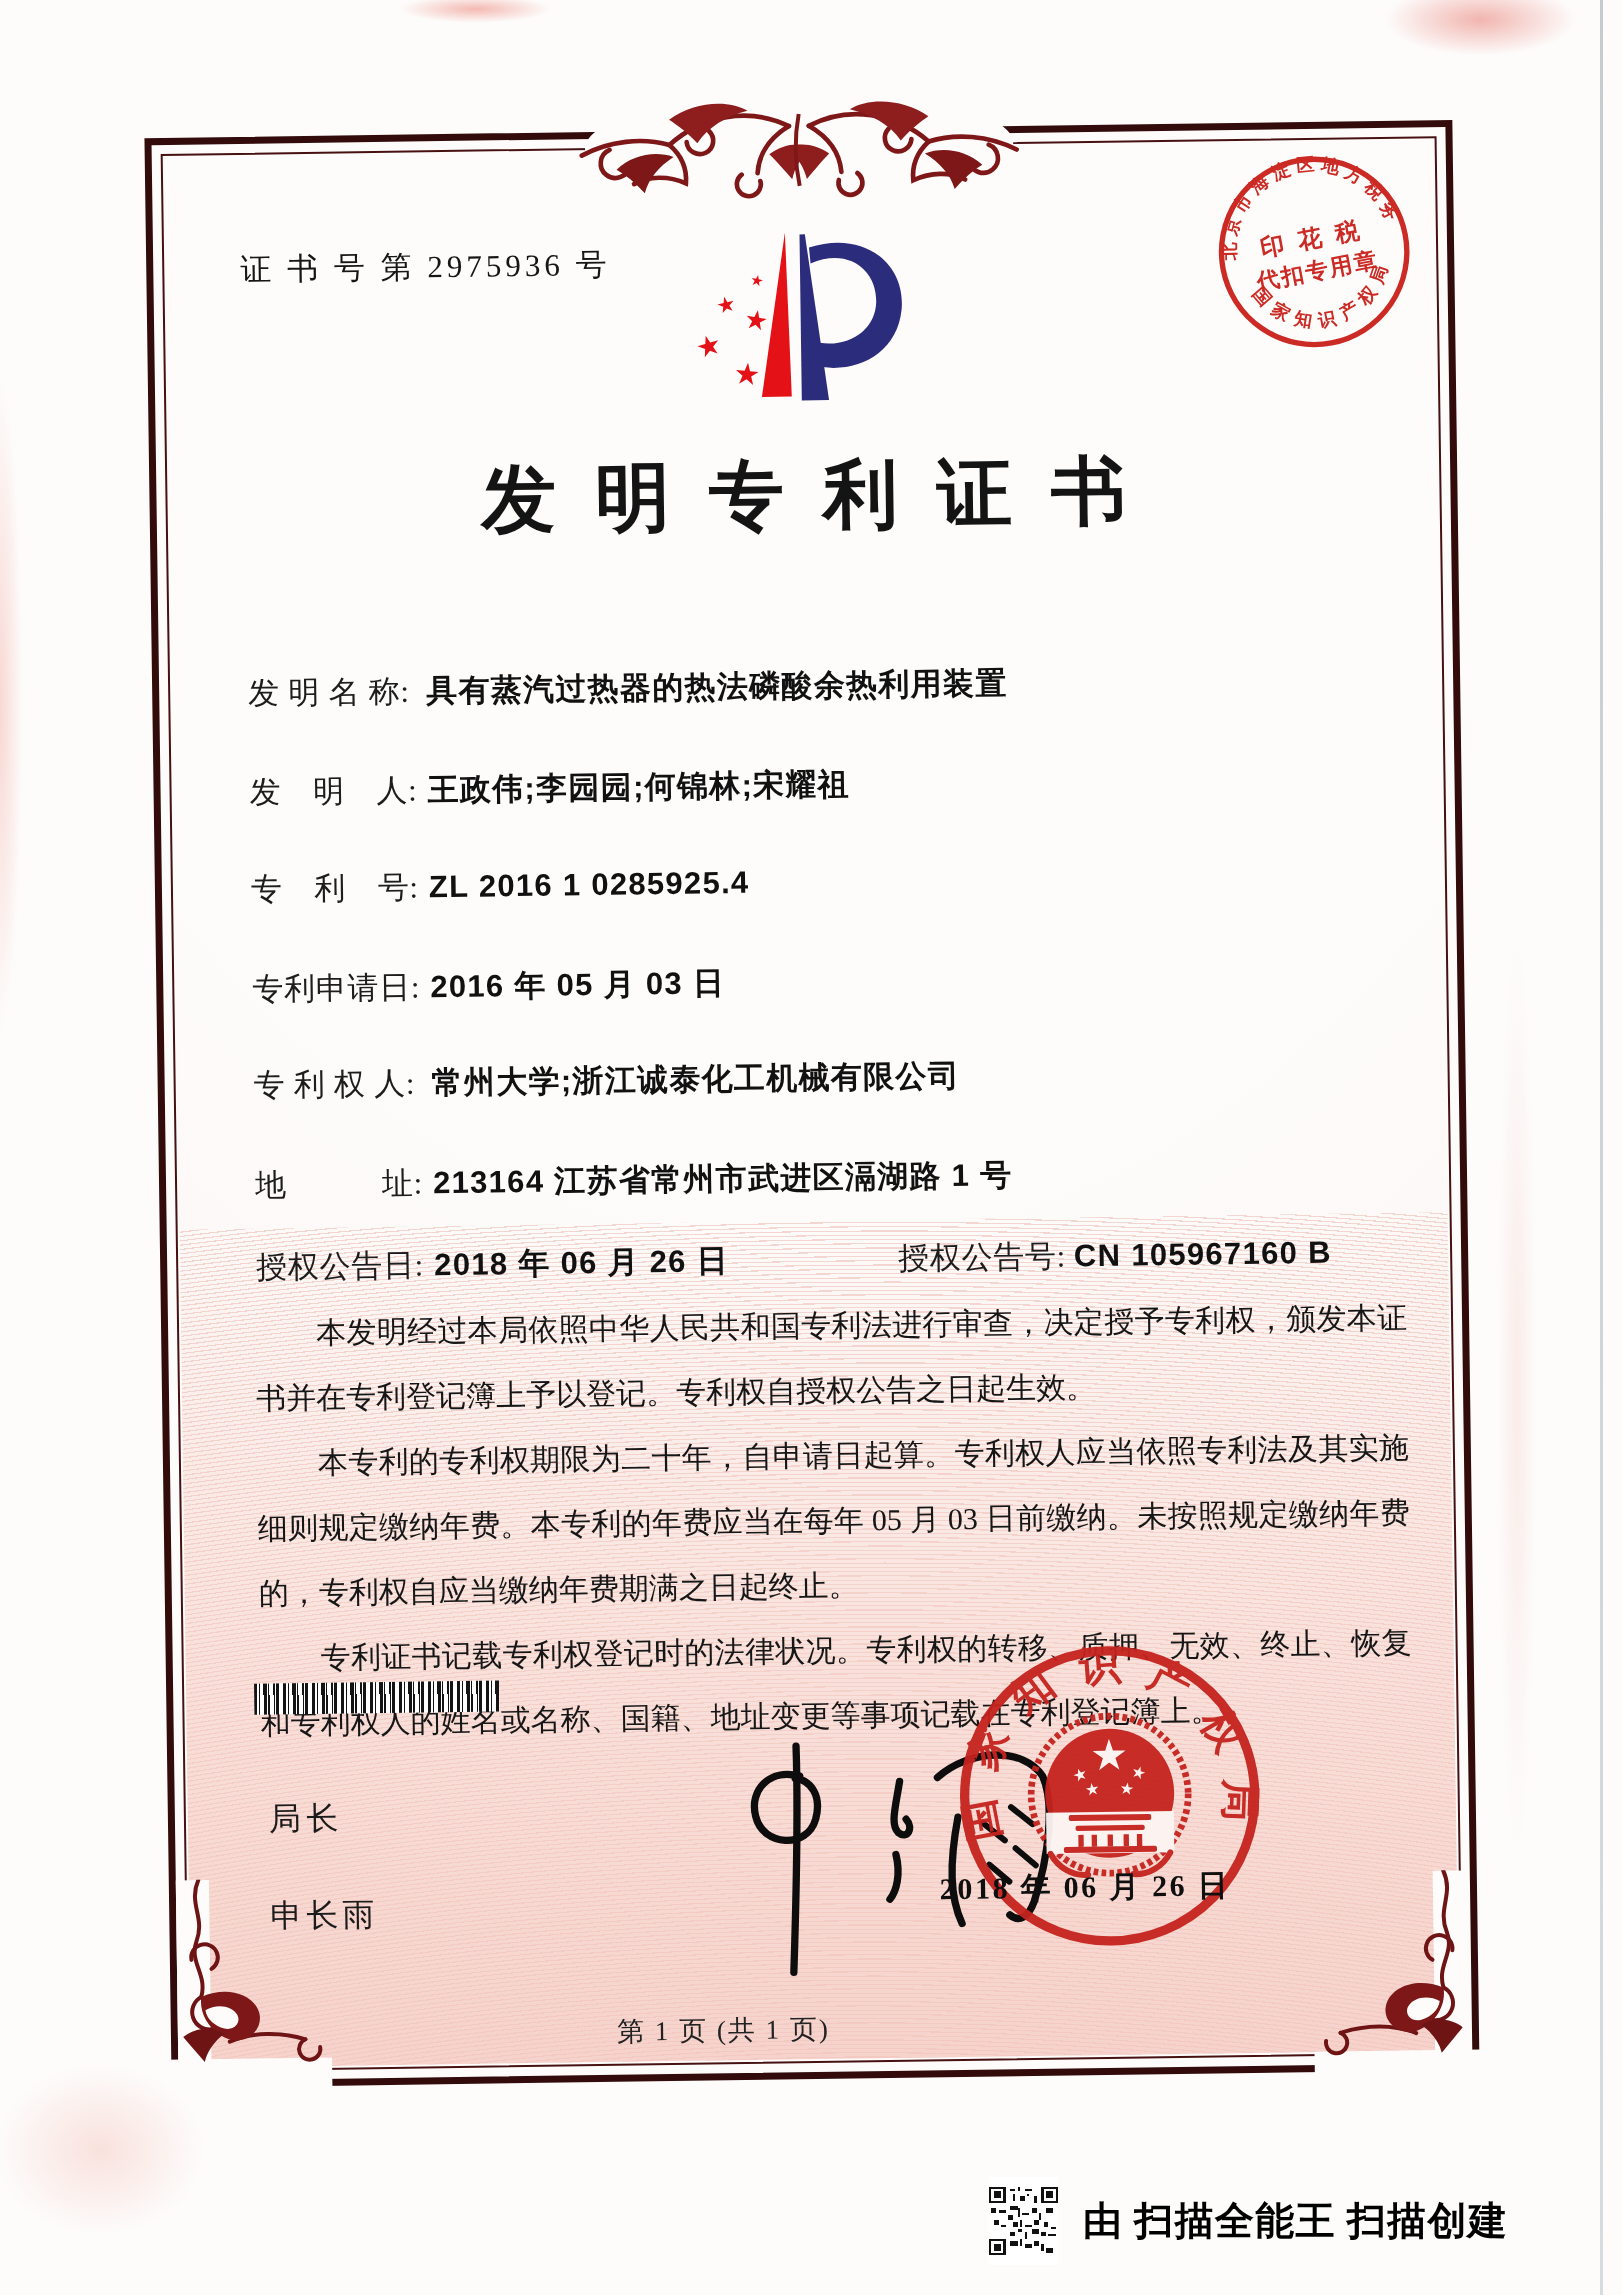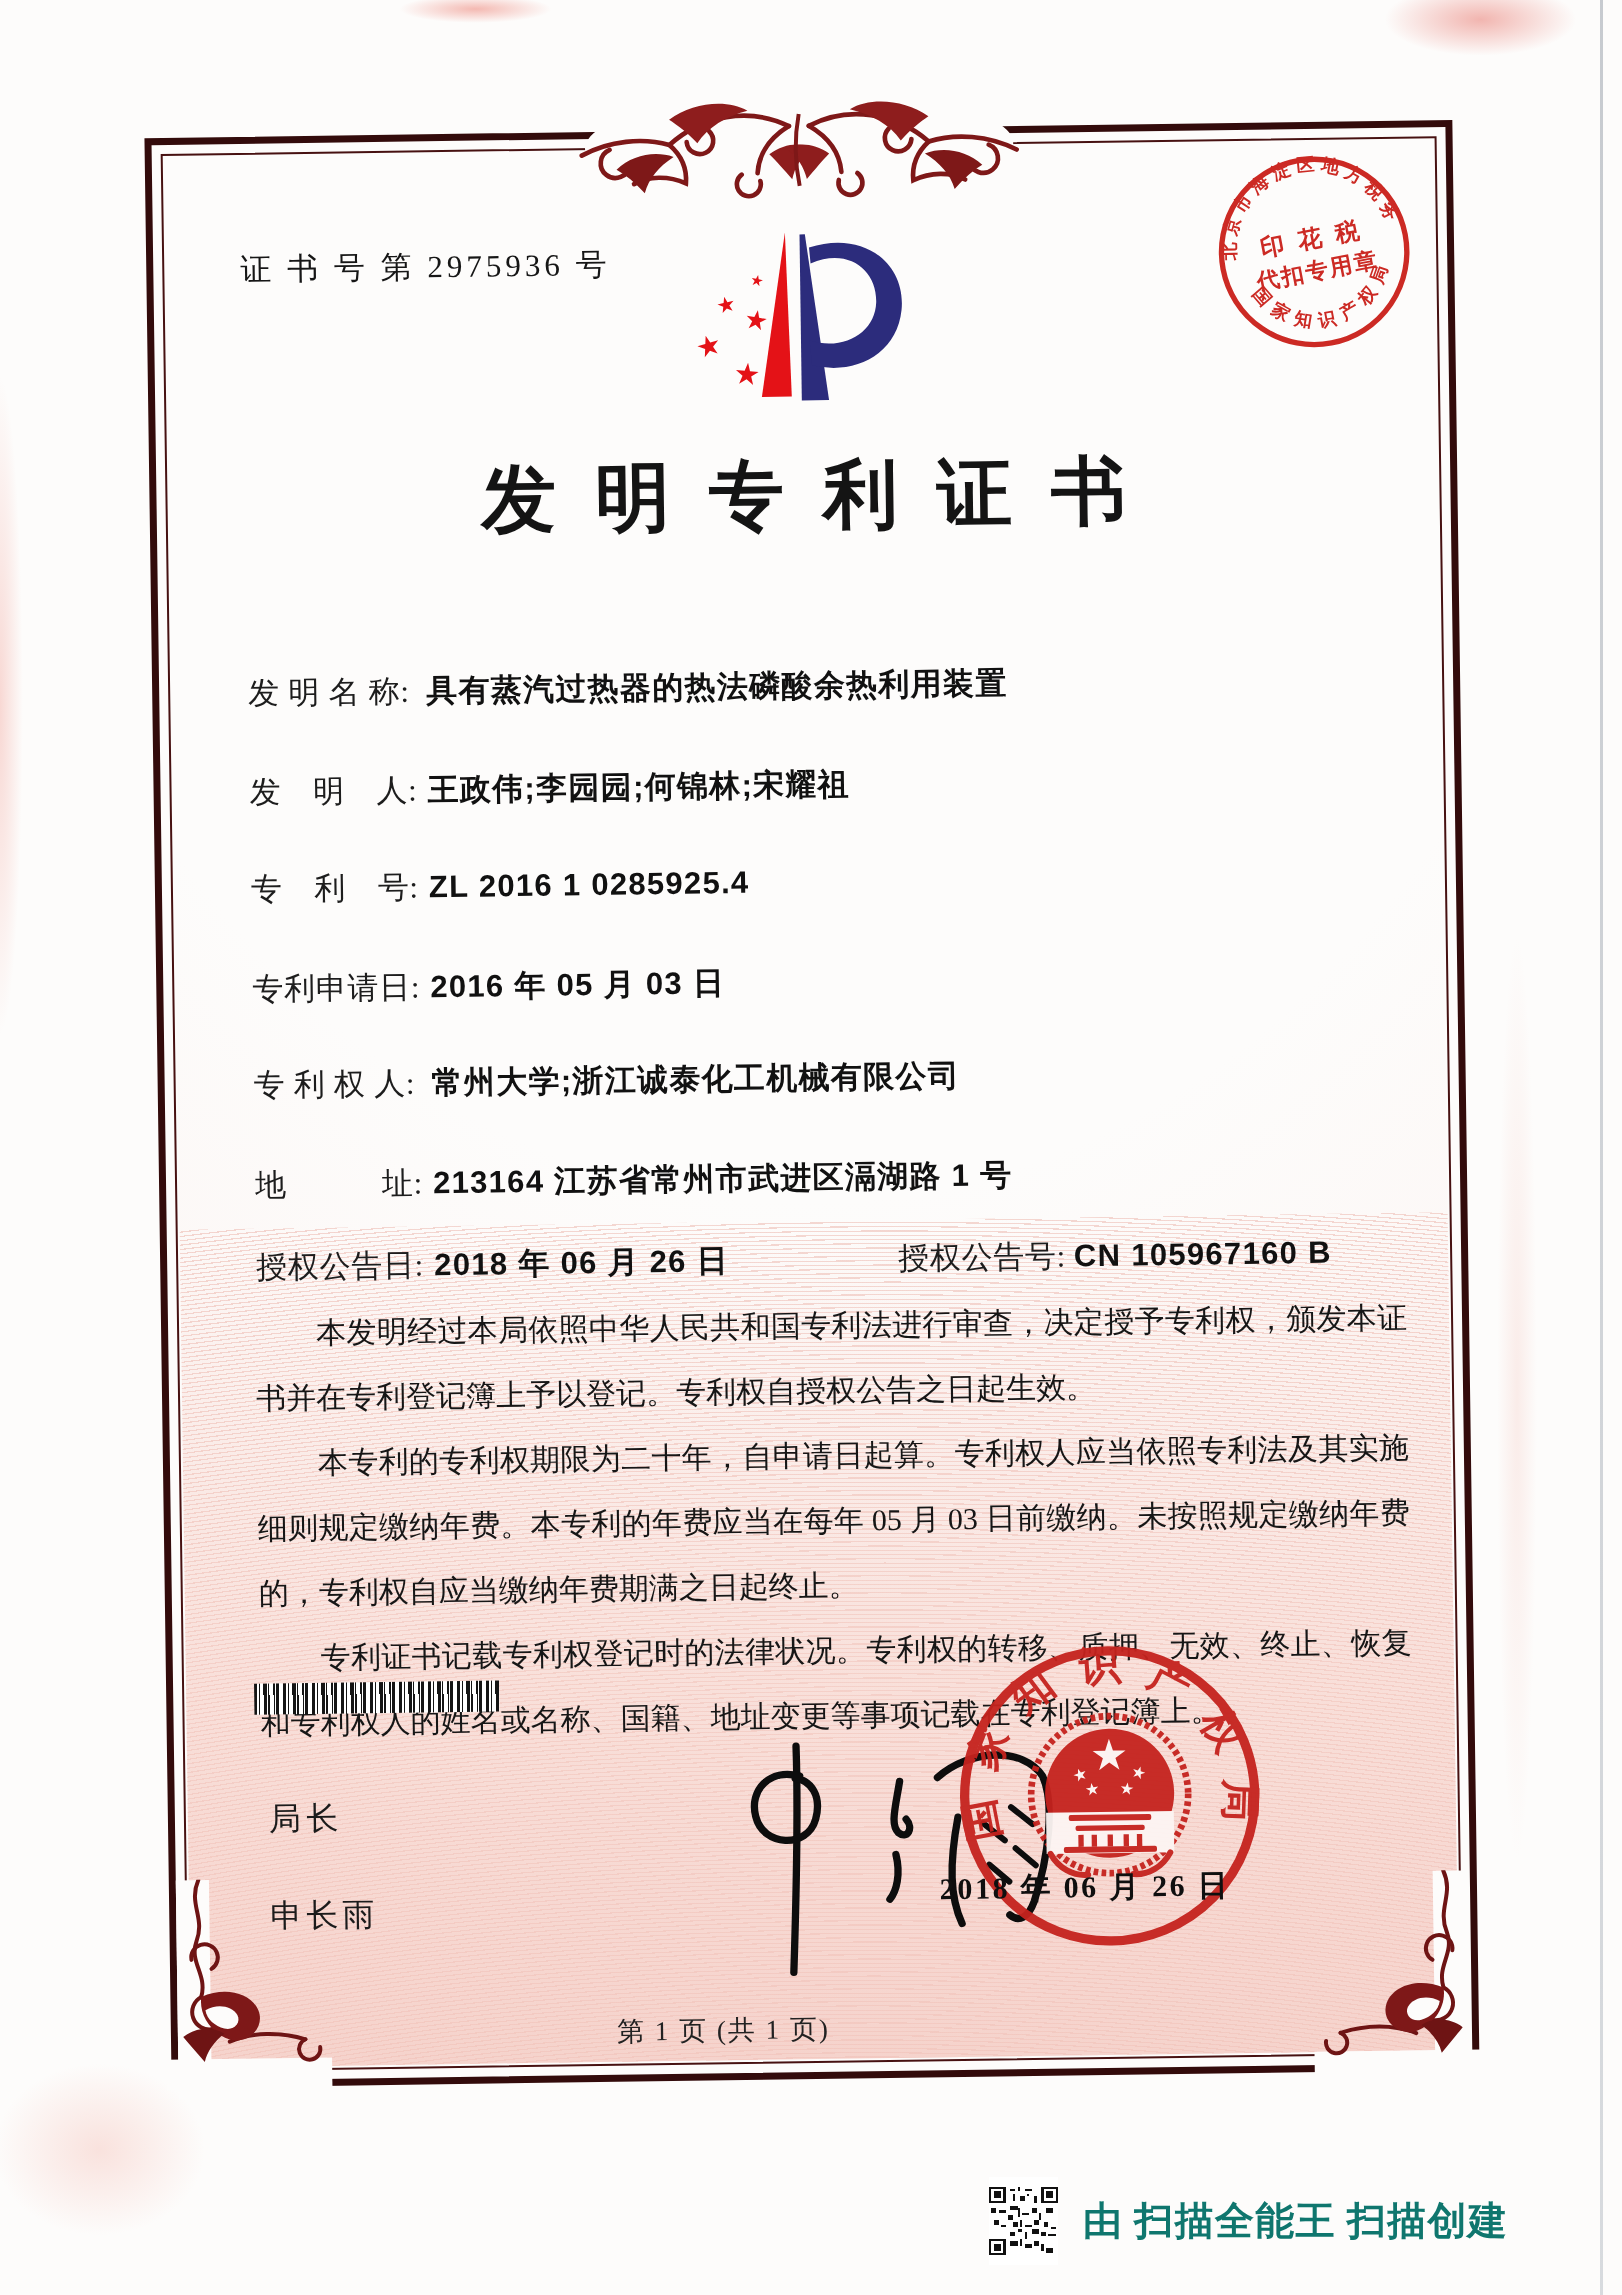--- a/index.html
+++ b/index.html
@@ -68,21 +68,21 @@
 
   .tax-stamp { position:absolute; left:1068px; top:30px; transform:rotate(-10deg); }
   .logo { position:absolute; left:539px; top:100px; }
   .ornament-top { position:absolute; left:425px; top:-55px; }
   .ornament-bl { position:absolute; left:-5.3px; top:1742px; }
   .ornament-br { position:absolute; left:1143px; top:1750px; transform:scale(-1,1); }
 
   
   .wm-qr { position:absolute; left:989px; top:2177px; }
   .wm-text { position:absolute; left:1083px; top:2194px; font-size:39px; font-weight:bold;
-    letter-spacing:1.3px; color:#0f766e; white-space:nowrap; }
+    letter-spacing:1.3px; color:#000000; white-space:nowrap; }
 </style>
 </head>
 <body>
 
 <svg width="0" height="0" style="position:absolute" aria-hidden="true">
   <defs>
     <path id="star" d="M0,-1 L0.225,-0.309 L0.951,-0.309 L0.363,0.118 L0.588,0.809 L0,0.382 L-0.588,0.809 L-0.363,0.118 L-0.951,-0.309 L-0.225,-0.309 Z"></path>
   </defs>
 </svg>
 

